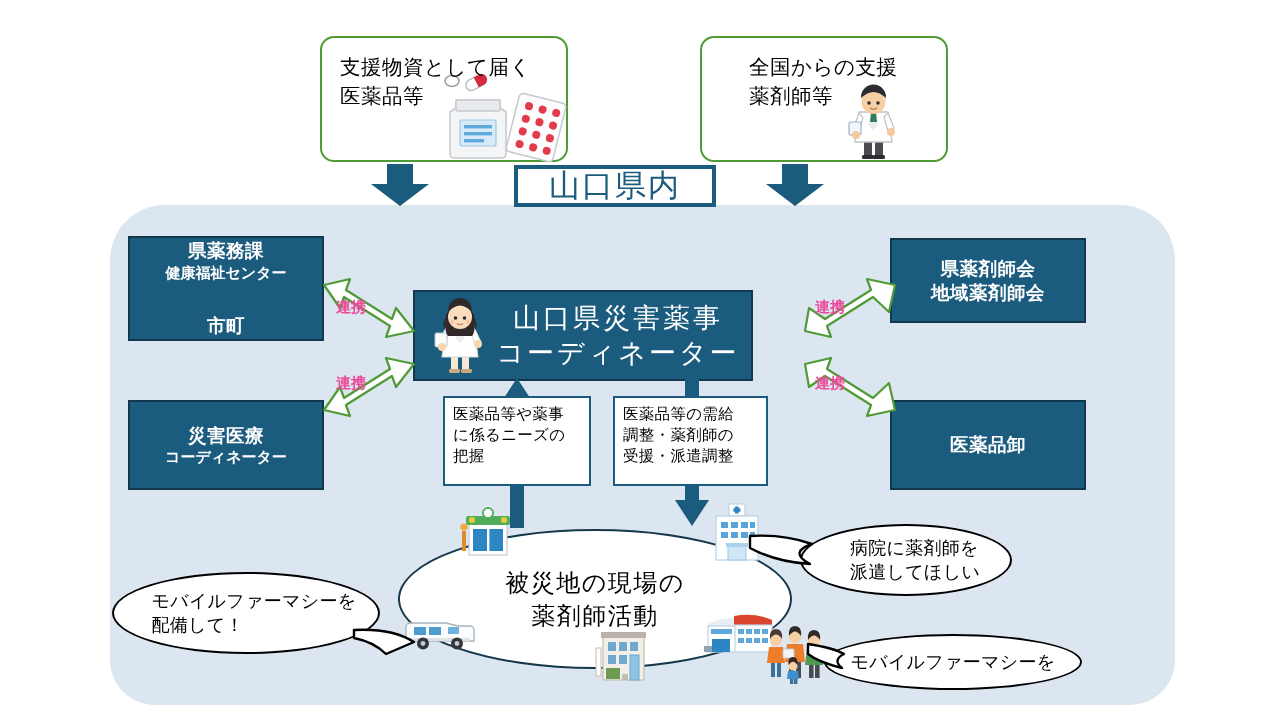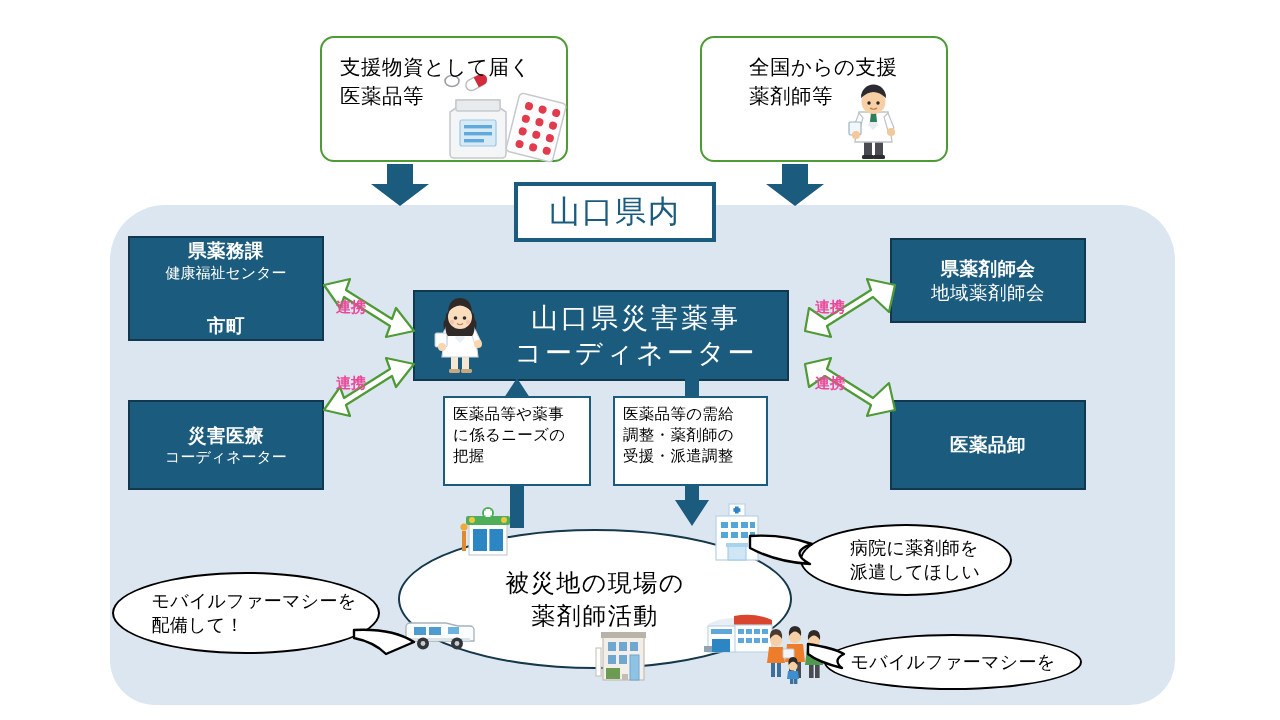--- a/index.html
+++ b/index.html
@@ -31,42 +31,42 @@
     font-size:20.5px;line-height:1.42;color:#000;font-weight:400;
     letter-spacing:.5px;white-space:pre-line;position:relative;z-index:2;
   }
   #supply-drugs{left:296px;top:36px;width:248px;height:126px;}
   #supply-pharmacists{left:676px;top:36px;width:248px;height:126px;padding-left:47px;}
   #arrow-drugs{left:369px;top:164px;width:62px;height:42px;}
   #arrow-pharm{left:764px;top:164px;width:62px;height:42px;}
 
   
   #region-title{
-    left:514px;top:182px;width:202px;height:60px;
+    left:514px;top:165px;width:202px;height:42px;
     background:#ffffff;border:4px solid #1B5B7D;
   }
   #region-title .txt{
     font-size:31px;color:#1B5B7D;letter-spacing:2px;font-weight:400;
   }
 
   
   .orgbox{background:#1B5B7D;border:2px solid #11384D;color:#fff;}
   .orgbox .l1{font-size:18.5px;line-height:1.28;letter-spacing:.5px;font-weight:700;}
-  .orgbox .l2{font-size:18.5px;line-height:1.28;letter-spacing:.5px;font-weight:400;}
+  .orgbox .l2{font-size:18.5px;line-height:1.28;letter-spacing:.5px;font-weight:700;}
   .orgbox .l3{font-size:18.5px;line-height:1.28;letter-spacing:.5px;font-weight:700;margin-top:32px;}
   .orgbox .small{font-size:15px;letter-spacing:0px;}
   #org-yakumu{left:128px;top:236px;width:196px;height:105px;}
   #org-saigai{left:128px;top:400px;width:196px;height:90px;}
   #org-yakuzai{left:890px;top:238px;width:196px;height:85px;}
   #org-oroshi{left:890px;top:400px;width:196px;height:90px;}
   .orgbox .stack{display:flex;flex-direction:column;align-items:center;justify-content:center;width:100%;}
 
   
   #coordinator{
-    left:413px;top:290px;width:376px;height:91px;
+    left:413px;top:290px;width:340px;height:91px;
     background:#1B5B7D;border:2px solid #11384D;
     display:flex;align-items:center;
   }
   #coordinator .cotxt{
     flex:1;color:#fff;font-size:27px;line-height:1.28;letter-spacing:3px;
     text-align:center;font-weight:400;padding-right:8px;white-space:pre-line;
   }
   #coordinator .copic{width:66px;height:80px;flex:0 0 66px;margin-left:12px;}
 
   

